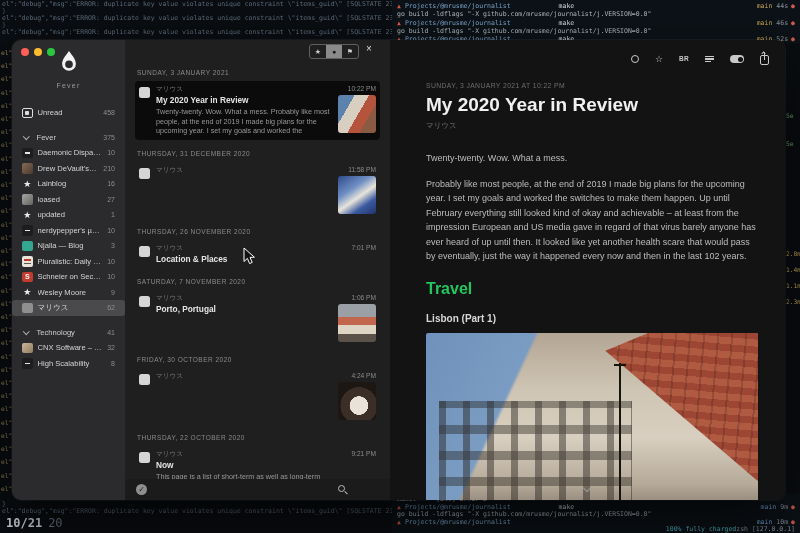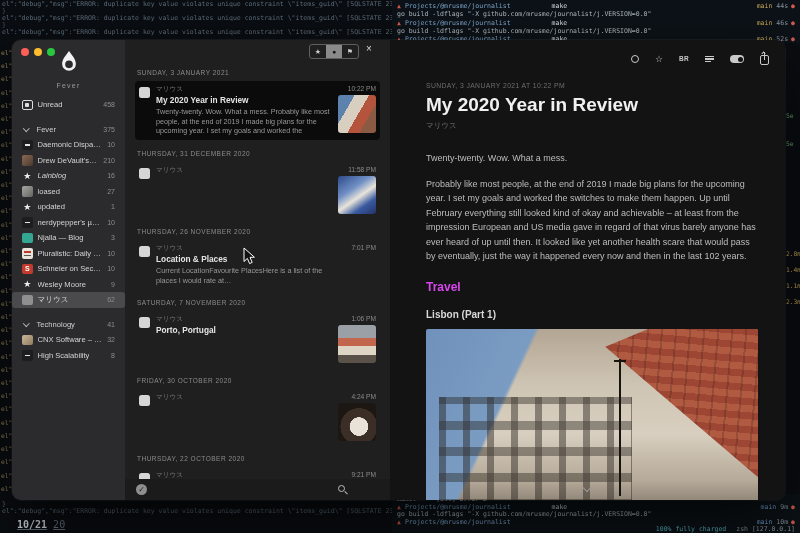--- a/index.html
+++ b/index.html
@@ -7,46 +7,46 @@
   .stage { position:absolute; inset:0; width:800px; height:533px; overflow:hidden; }
 
   
   .term { font-family:"DejaVu Sans Mono",monospace; color:#5c6b7a; }
   .term-top { position:absolute; left:2px; top:1px; width:800px; height:44px; overflow:hidden; font-size:6.5px; line-height:7px; white-space:pre; }
   .term-top .wrap { color:#49525c; }
   .term-left { position:absolute; left:1px; top:46px; width:13px; bottom:34px; overflow:hidden; font-size:6.3px; line-height:13.2px; white-space:pre; color:#9a8a58; }
   .term-right { position:absolute; right:0; top:44px; width:15px; bottom:34px; font-size:6.3px; }
   .term-right span { position:absolute; left:1px; white-space:nowrap; }
   .term-bottom-logs { position:absolute; left:2px; bottom:16px; width:398px; height:16px; overflow:hidden; font-size:6.5px; line-height:7px; white-space:pre; }
-  .term-statusline { position:absolute; left:17px; bottom:3px; font-size:10px;text-decoration:underline; }
+  .term-statusline { position:absolute; left:6px; bottom:3px; font-size:12px; }
   .term-statusline b { color:#cfd6dd; font-weight:bold; }
   .term-statusline span { color:#6b7684; margin-left:6px; }
 
   .pane { position:absolute; background:#0c1217; font-family:"DejaVu Sans Mono",monospace; font-size:6.5px; white-space:pre; overflow:hidden; }
   .pane-tr { left:392px; top:0; width:408px; height:43px; padding:2px 5px 0 5px; line-height:8.3px; }
   .pane-br { left:392px; top:494px; width:408px; height:39px; padding:2px 5px 0 5px; line-height:7.6px; }
   .prow { display:flex; justify-content:space-between; }
   .p-mark { color:#d35b4d; margin-right:4px; }
   .p-path { color:#7ba3c9; }
-  .p-cmd { color:#d7dde3; margin-left:5px;padding-left:36px; }
+  .p-cmd { color:#d7dde3; margin-left:12px;padding-left:36px; }
   .p-plain { color:#aeb6bd; }
   .p-err { color:#b9c1c8; }
   .p-branch { color:#c8a554; }
   .p-branch2 { color:#6f9fcf; }
   .p-dur { color:#8a939c; margin-left:4px; }
   .p-dot { color:#d35b4d; margin-left:3px; }
   .p-batt { color:#56b6c2; }
-  .p-shell { color:#8a939c; margin-left:10px; }
+  .p-shell { color:#8a939c; margin-left:0; }
   .p-app { color:#e8edf2; font-weight:bold;margin-top:36px; }
 
   
   .window { position:absolute; left:12px; top:40px; width:773px; height:460px; border-radius:9px; overflow:hidden; display:flex; background:#141414; box-shadow:0 25px 60px rgba(0,0,0,.65), 0 0 0 1px rgba(255,255,255,.06); }
 
   
-  .sidebar { width:113px; background:#2b2b2d; flex:none; display:flex; flex-direction:column; position:relative; }
+  .sidebar { width:113px; background:#2b2b2d; flex:none; display:flex; flex-direction:column; position:relative;gap:8px; }
   .lights { position:absolute; top:8px; left:9px; display:flex; gap:5px; }
   .light { width:8px; height:8px; border-radius:50%; }
   .sb-logo { margin-top:10px; text-align:center; }
   .sb-logo .fever-label { font-size:7px; letter-spacing:1.2px; color:#9a9a9a; margin-top:2px; }
   .sb-list { margin-top:8px; padding:0 7px; flex:1; overflow:hidden; }
   .sb-row { display:flex; align-items:center; gap:5px; height:15.5px; padding:0 3px; border-radius:3px; font-size:7.6px; color:#d4d4d4; white-space:nowrap; }
   .sb-row .cnt { margin-left:auto; font-size:7px; color:#8d8d8d; }
   .sb-row.sel { background:#4a4a4c; margin:0 -7px; padding:0 10px; }
   .sb-sec { margin-top:9px; }
   .sb-sec-h { color:#cfcfcf; }
@@ -107,21 +107,21 @@
   .act-toggle { width:14px; height:8px; border-radius:4px; background:#c9c9c9; position:relative; }
   .act-toggle i { position:absolute; right:1.5px; top:1.5px; width:5px; height:5px; background:#131313; border-radius:50%; }
   .act-share { position:relative; width:9px; height:10px; border:1.1px solid #c9c9c9; border-radius:2px; margin-top:2px; }
   .act-share i { position:absolute; left:2.6px; top:-4px; width:1.4px; height:8px; background:#c9c9c9; }
   .act-share b { position:absolute; left:1.1px; top:-4.4px; width:3px; height:3px; border-left:1.4px solid #c9c9c9; border-top:1.4px solid #c9c9c9; transform:rotate(45deg); }
   .art-meta { font-size:6.8px; letter-spacing:.4px; color:#6e6e6e; }
   .art-title { font-size:19px; font-weight:bold; color:#f0f0f0; margin-top:5px; }
   .art-feed { font-size:7.5px; color:#6e6e6e; margin-top:5px; }
   .art-body { width:332px; margin-top:20px; }
   .art-body p { font-size:9px; line-height:1.62; color:#bdbdbd; margin-bottom:11px; }
-  .art-h2 { font-size:12px; font-weight:bold; color:#d946ef; margin:16px 0 0; }
+  .art-h2 { font-size:16px; font-weight:bold; color:#22c55e; margin:16px 0 0; }
   .art-h3 { font-size:10px; font-weight:bold; color:#d8d8d8; margin:15px 0 9px; }
   .photo { width:332px; height:190px; border-radius:2px; position:relative; overflow:hidden;
     background:linear-gradient(115deg,#6f91bb 0%,#7b9cc2 26%,rgba(123,156,194,0) 27%),
                linear-gradient(180deg,#b3a593 0%,#cfc5b4 30%,#d8cfc0 55%,#b5a998 80%,#6e665c 100%); }
   .ph-tiles { position:absolute; top:0; right:0; width:46%; height:78%;
     background:repeating-linear-gradient(95deg,rgba(0,0,0,.15) 0 2px,transparent 2px 14px),
                repeating-linear-gradient(5deg,#9e4634 0 7px,#b05a42 7px 14px);
     clip-path:polygon(28% 0,100% 0,100% 100%,0 12%); }
   .ph-win { position:absolute; left:4%; top:36%; width:58%; height:58%; opacity:.8;
     background:repeating-linear-gradient(90deg,rgba(35,30,25,.55) 0 7px,transparent 7px 24px),
@@ -191,21 +191,21 @@
               <span style="overflow: hidden; text-overflow: ellipsis;">Daemonic Dispatches</span>
               <span class="cnt">10</span>
             </div>
             <div class="sb-row">
               <span class="fav fav-photo-brown"></span>
               <span style="overflow: hidden; text-overflow: ellipsis;">Drew DeVault's blog</span>
               <span class="cnt">210</span>
             </div>
             <div class="sb-row">
               <span class="fav fav-star">★</span>
-              <span style="overflow: hidden; text-overflow: ellipsis; font-style: italic;">Lainblog</span>
+              <span style="overflow: hidden; text-overflow: ellipsis;">Lainblog</span>
               <span class="cnt">16</span>
             </div>
             <div class="sb-row">
               <span class="fav fav-photo-gray"></span>
               <span style="overflow: hidden; text-overflow: ellipsis;">loased</span>
               <span class="cnt">27</span>
             </div>
             <div class="sb-row">
               <span class="fav fav-star">★</span>
               <span style="overflow: hidden; text-overflow: ellipsis;">updated</span>
@@ -301,21 +301,20 @@
               <div class="it-time">11:58 PM</div>
               <div class="thumb th-aruba"></div>
             </div>
           </div>
           <div class="date-h">THURSDAY, 26 NOVEMBER 2020</div>
           <div class="item">
             <span class="cb"></span>
             <div class="it-main">
               <div class="it-feed">マリウス</div>
               <div class="it-title">Location &amp; Places</div>
-              <div class="it-snip">Current LocationFavourite PlacesHere is a list of the places I would rate at…</div>
             </div>
             <div class="it-right">
               <div class="it-time">7:01 PM</div>
             </div>
           </div>
           <div class="date-h">SATURDAY, 7 NOVEMBER 2020</div>
           <div class="item">
             <span class="cb"></span>
             <div class="it-main">
               <div class="it-feed">マリウス</div>

